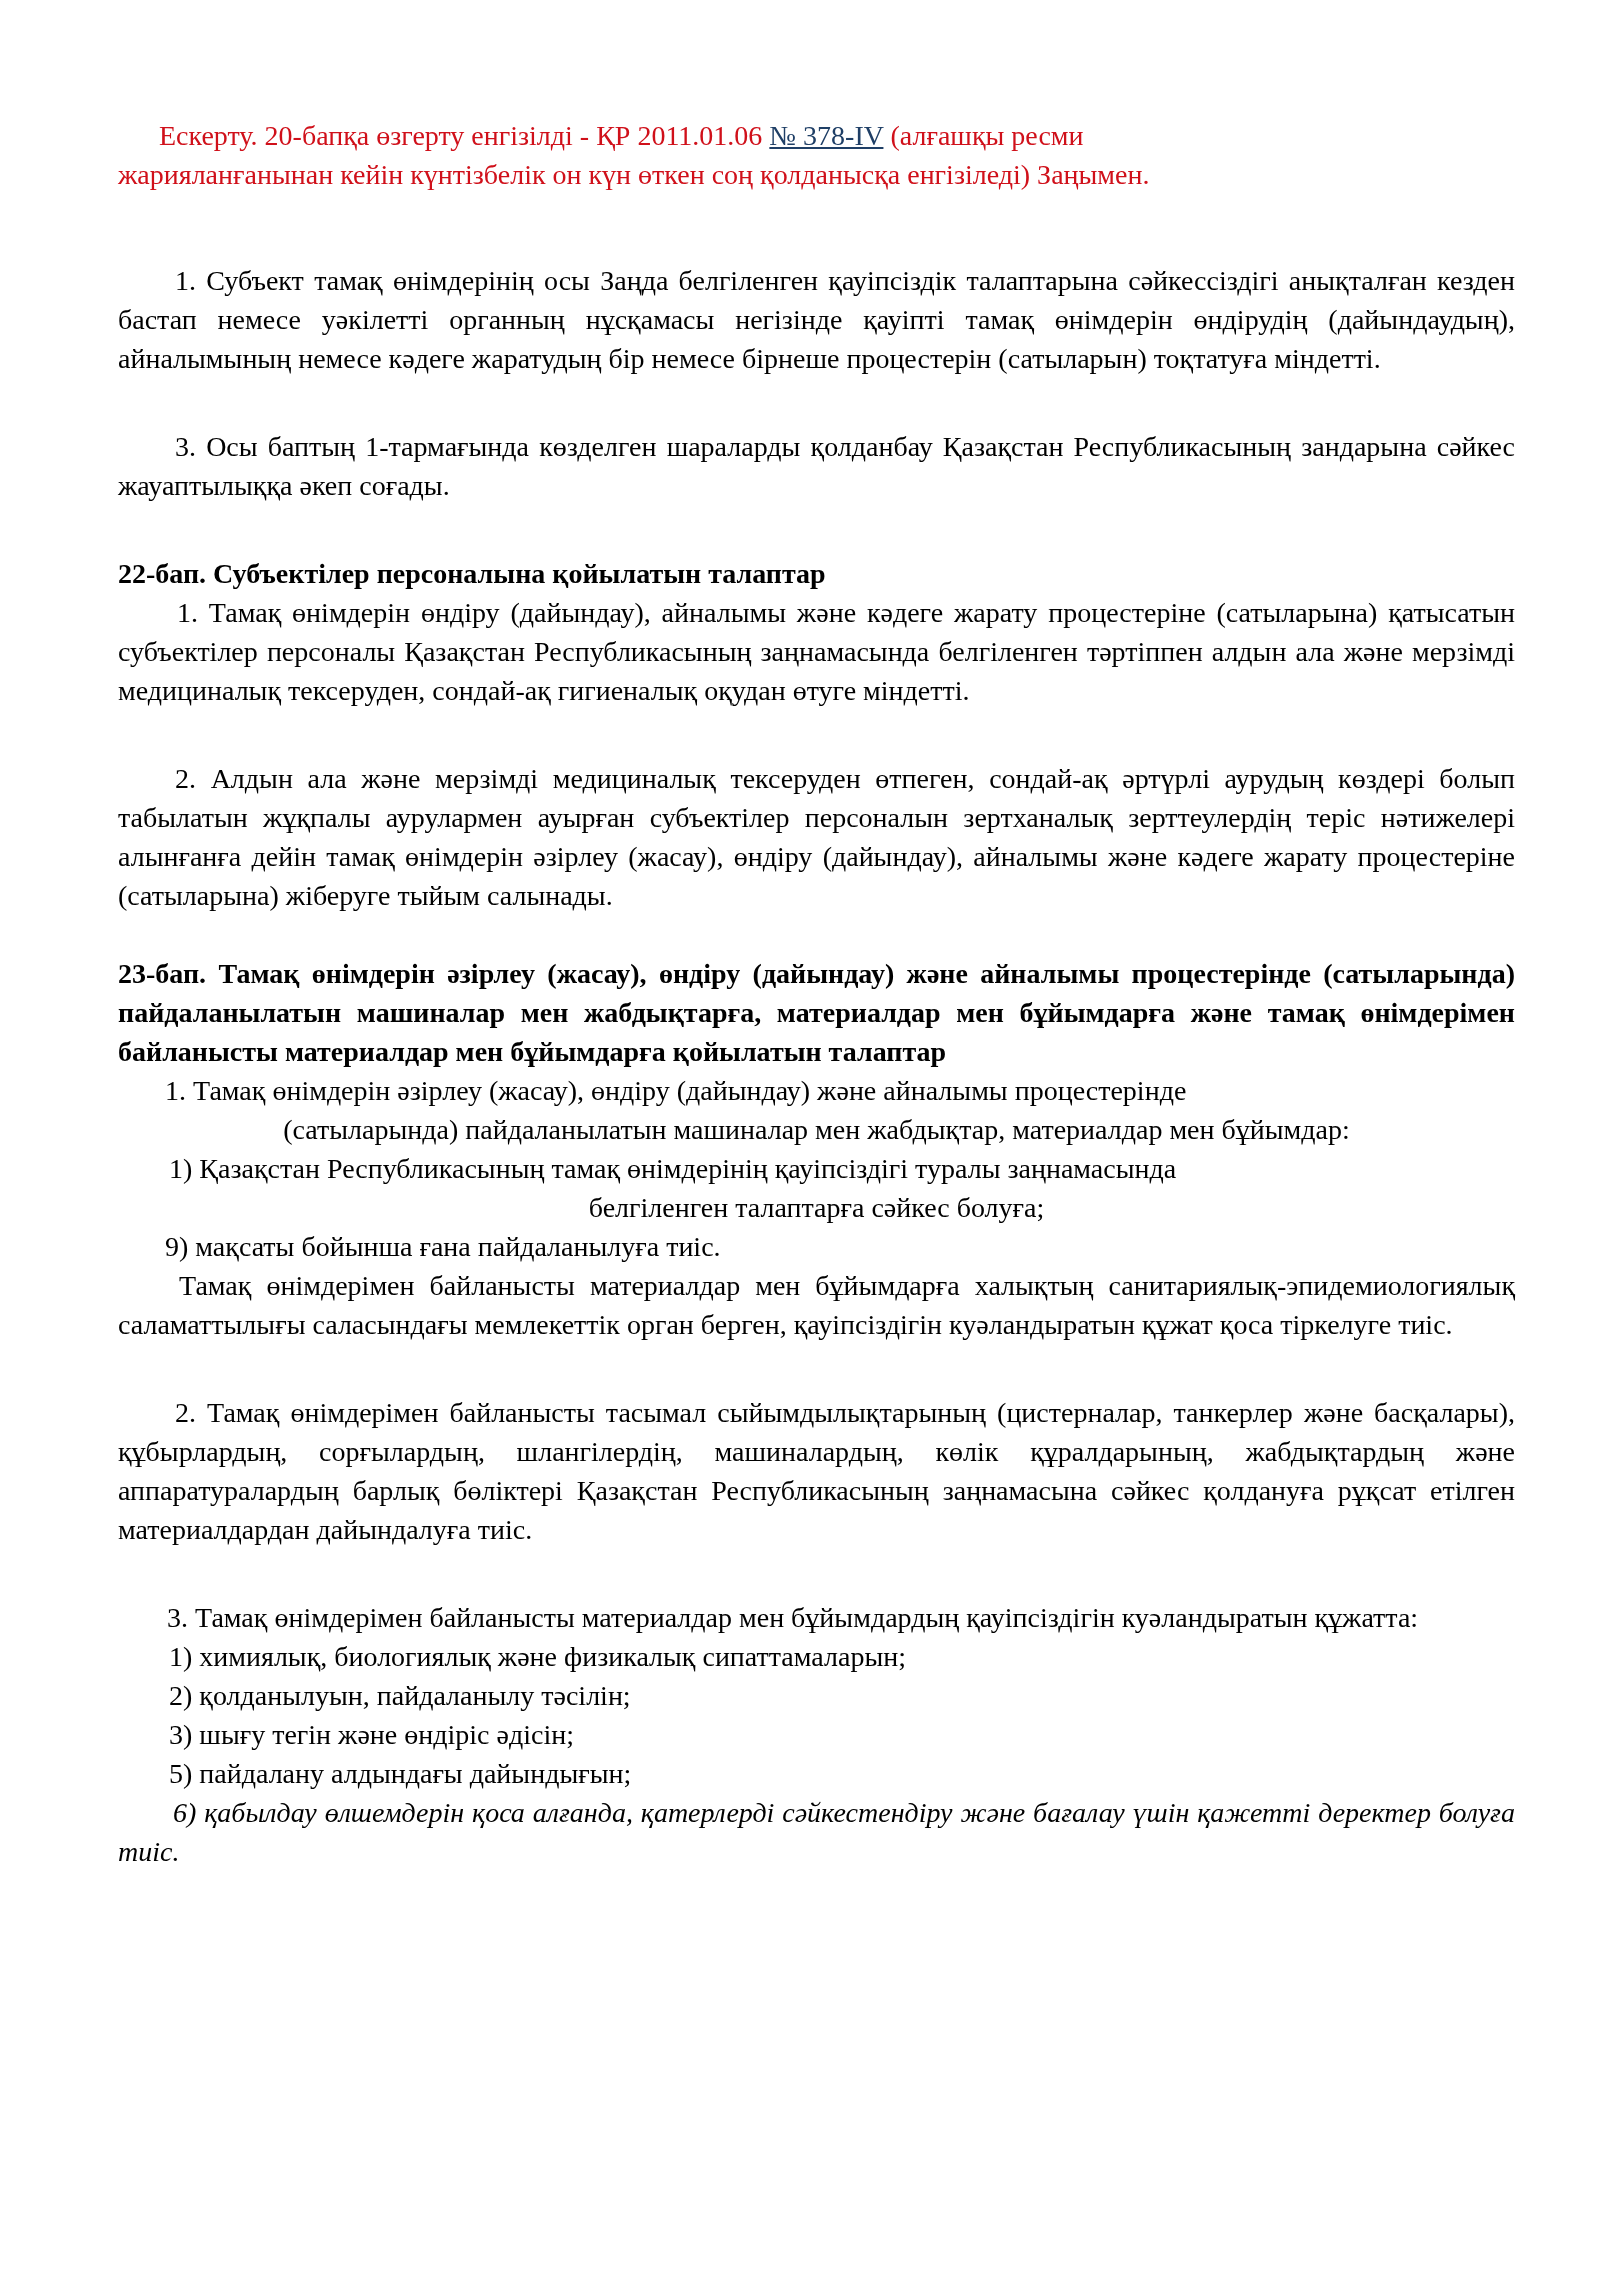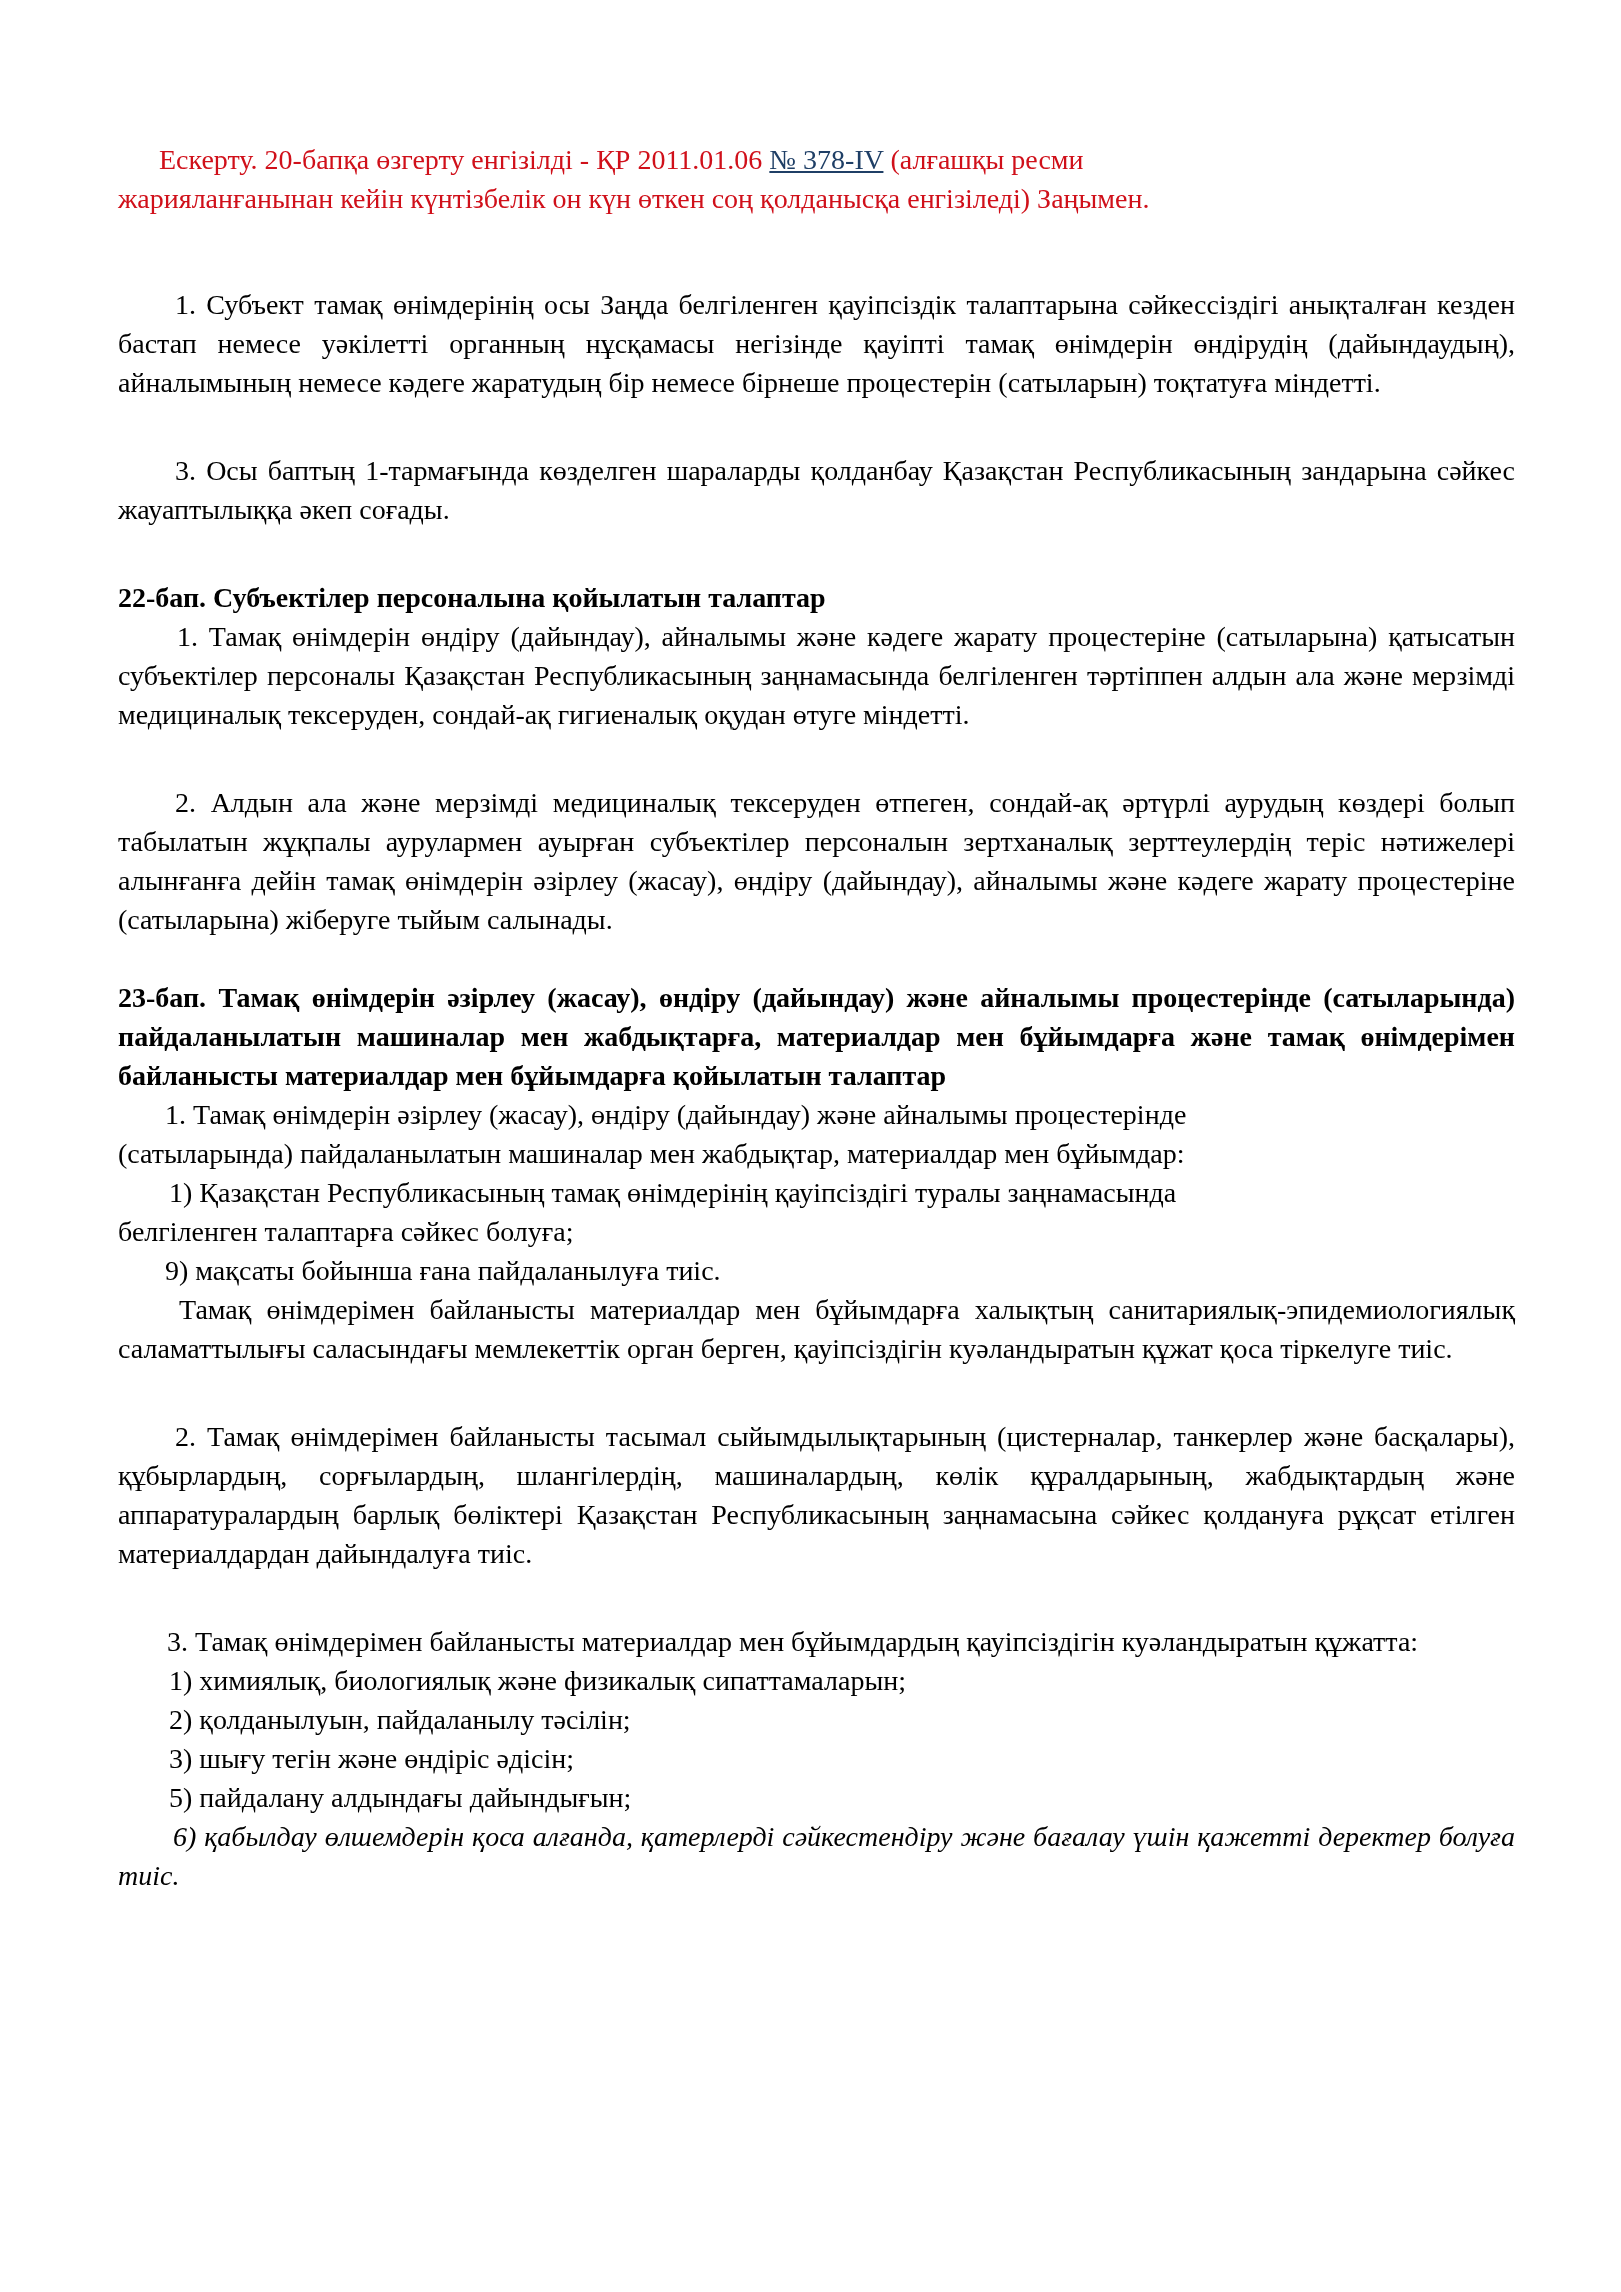--- a/index.html
+++ b/index.html
@@ -1,25 +1,25 @@
 <!DOCTYPE html>
 <html><head>
 <meta charset="utf-8">
 <style>
   html, body { margin: 0; padding: 0; background: #ffffff; }
   body { width: 1621px; height: 2293px; position: relative; overflow: hidden; }
   .page {
     position: absolute; left: 118px; top: 116px; width: 1397px;
     font-family: "Liberation Serif", serif; font-size: 28px; line-height: 39px; color: #000;
   }
-  .note { color: #d0101a; text-align: left; margin-top: 24px; }
+  .note { color: #d0101a; text-align: left; }
   .note .indent { display: inline-block; width: 41px; }
   .note a { color: #1f3f66; text-decoration: underline; }
   .heading { font-weight: bold; text-align: justify; text-align-last: left; }
-  p { margin: 0; }
+  p { margin: 0; text-align: center; }
   .para { text-align: justify; text-align-last: left; text-indent: 57px; }
   .para.i2 { text-indent: 59px; }
   .item { text-indent: 54px; text-align: justify; text-align-last: left; }
   .item.wide { text-indent: 61px; font-style: italic; }
   .gap-s { height: 39px; }
   .gap-m { height: 49px; }
   .gap-l { height: 67px; }
 </style>
 </head>
 <body>

